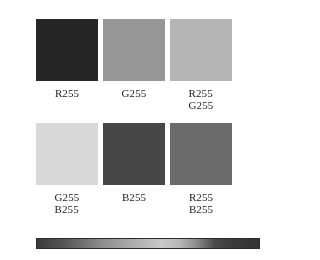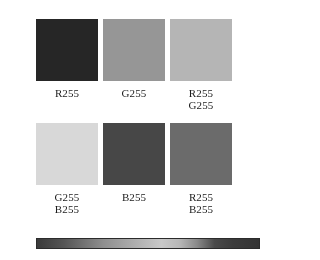--- a/index.html
+++ b/index.html
@@ -51,21 +51,21 @@
     width: 62px;
     height: 62px;
     display: block;
   }
 
   .swatch-label {
     margin-top: 7px;
     font-size: 11px;
     line-height: 11.5px;
     color: #1c1c1c;
-    text-align: center;
+    text-align: left;
     letter-spacing: 0.1px;
     white-space: pre-line;
     font-family: "Liberation Serif", "DejaVu Serif", serif;
   }
 
   .row-spacer {
     width: 100%;
     height: 12px;
   }
 

